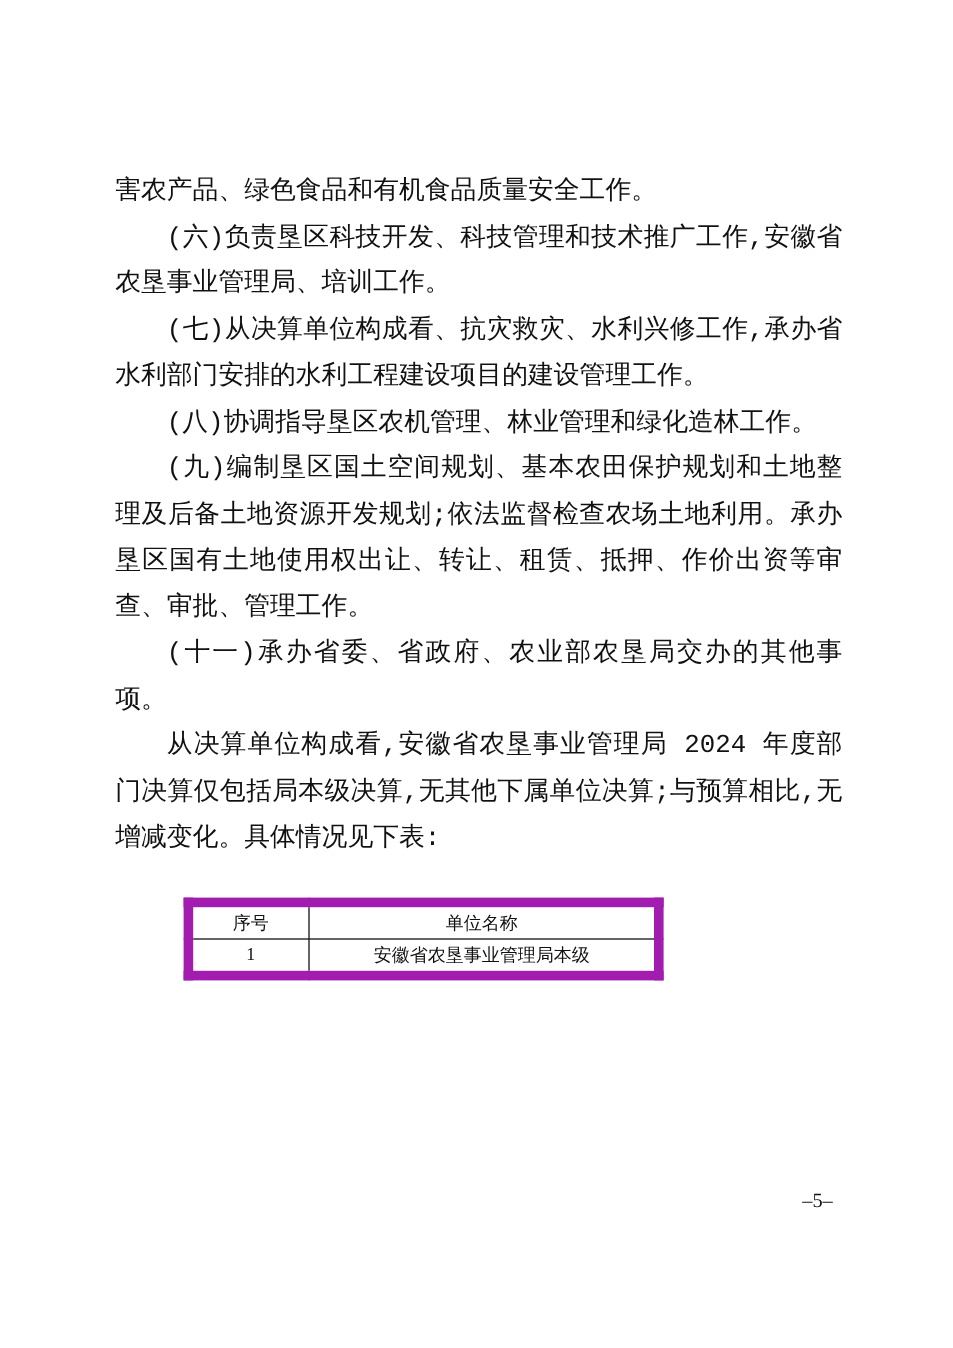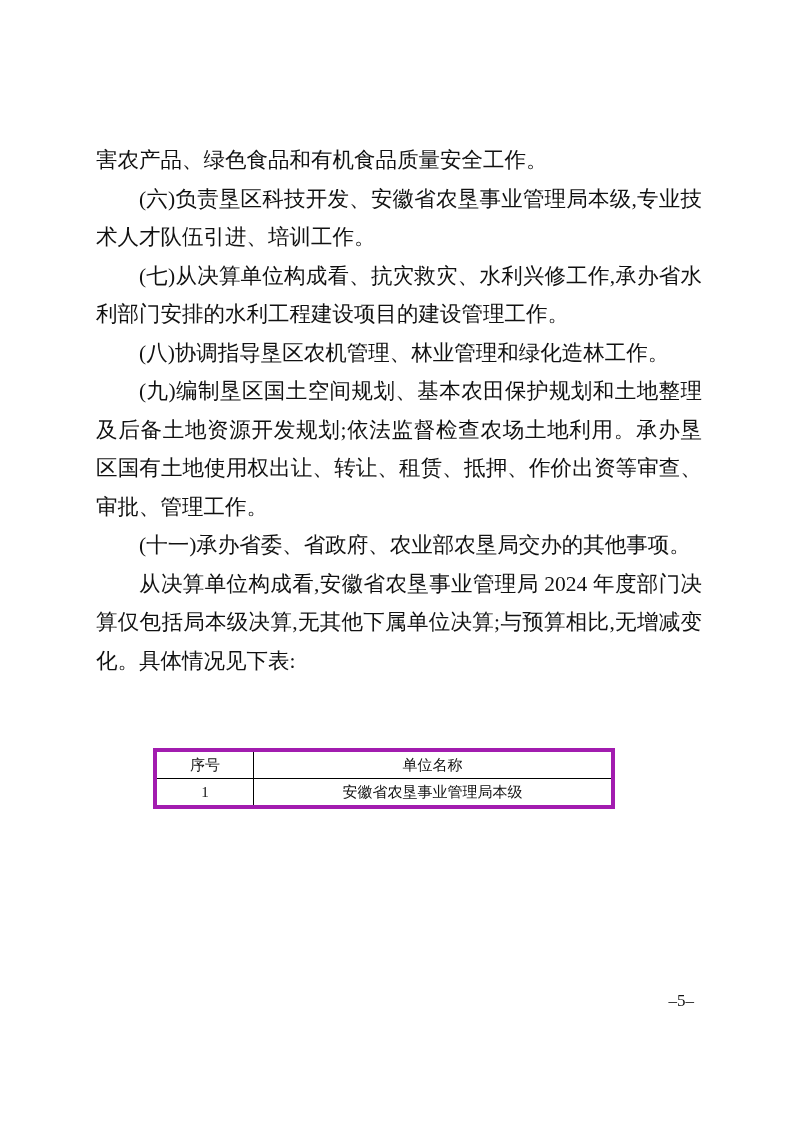--- a/index.html
+++ b/index.html
@@ -21,42 +21,43 @@
     top: 141px;
     width: 606px;
     font-family: "Liberation Serif", "DejaVu Serif", serif;
     font-size: 21.5px;
     line-height: 38.5px;
     text-align: justify;
     text-justify: inter-ideograph;
   }
   .para {
     margin: 0;
+    font-family: Liberation Mono, monospace;
   }
   .para.indent {
     text-indent: 2em;
   }
   .section-heading {
     margin: 0;
     font-family: "DejaVu Sans", "Liberation Sans", sans-serif;
     font-size: 21.5px;
     font-weight: 700;
     line-height: 38.5px;
     text-indent: 2em;
     text-align: left;
     color: #000000;
   }
   .units-table {
     position: absolute;
     top: 748px;
     left: 153px;
-    width: 462px;
+    width: 400px;
     border-collapse: collapse;
     table-layout: fixed;
-    border: 4px solid #a21caf;
+    border: 8px solid #a21caf;
     font-family: "Liberation Serif", "DejaVu Serif", serif;
     font-size: 15px;
     color: #111111;
   }
   .units-table th,
   .units-table td {
     border: 1px solid #000000;
     height: 26px;
     padding: 0 2px;
     text-align: center;
@@ -77,21 +78,21 @@
     color: #111111;
   }
 </style>
 </head>
 <body>
 
 <div class="page">
 
   <div class="text-block">
     <p class="para">害农产品、绿色食品和有机食品质量安全工作。</p>
-    <p class="para indent">(六)负责垦区科技开发、安徽省农垦事业管理局本级,专业技术人才队伍引进、培训工作。</p>
+    <p class="para indent">(六)负责垦区科技开发、科技管理和技术推广工作,安徽省农垦事业管理局、培训工作。</p>
     <p class="para indent">(七)从决算单位构成看、抗灾救灾、水利兴修工作,承办省水利部门安排的水利工程建设项目的建设管理工作。</p>
     <p class="para indent">(八)协调指导垦区农机管理、林业管理和绿化造林工作。</p>
     <p class="para indent">(九)编制垦区国土空间规划、基本农田保护规划和土地整理及后备土地资源开发规划;依法监督检查农场土地利用。承办垦区国有土地使用权出让、转让、租赁、抵押、作价出资等审查、审批、管理工作。</p>
     <p class="para indent">(十一)承办省委、省政府、农业部农垦局交办的其他事项。</p>
     <p class="para indent">从决算单位构成看,安徽省农垦事业管理局 2024 年度部门决算仅包括局本级决算,无其他下属单位决算;与预算相比,无增减变化。具体情况见下表:</p>
   </div>
 
   <table class="units-table">
     <thead>
       <tr>

